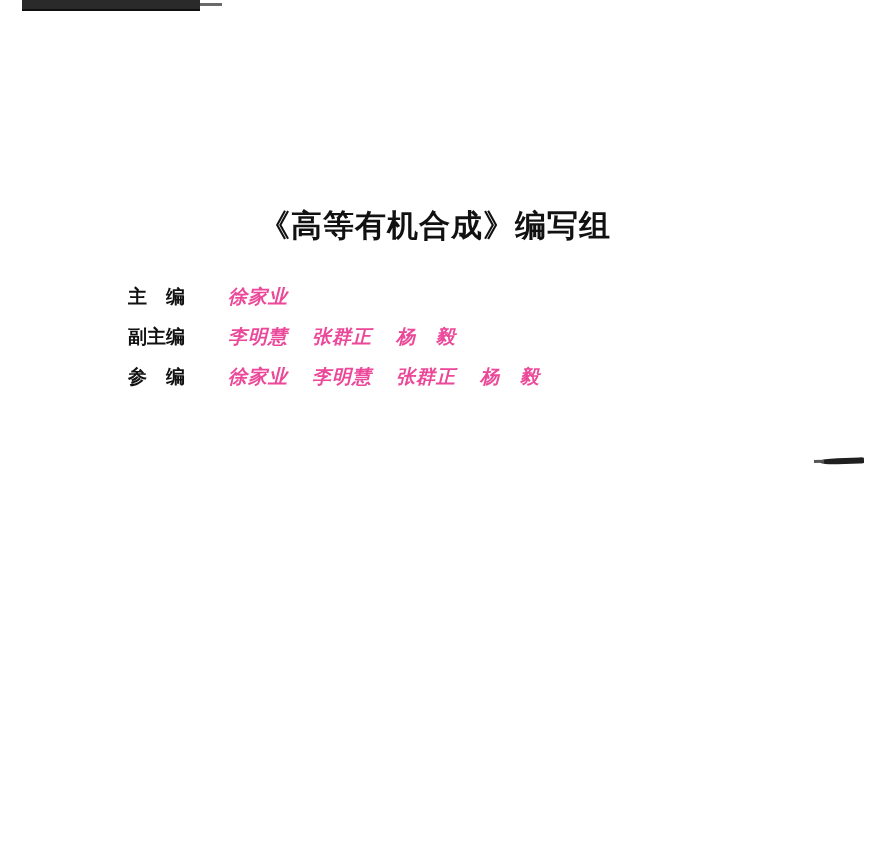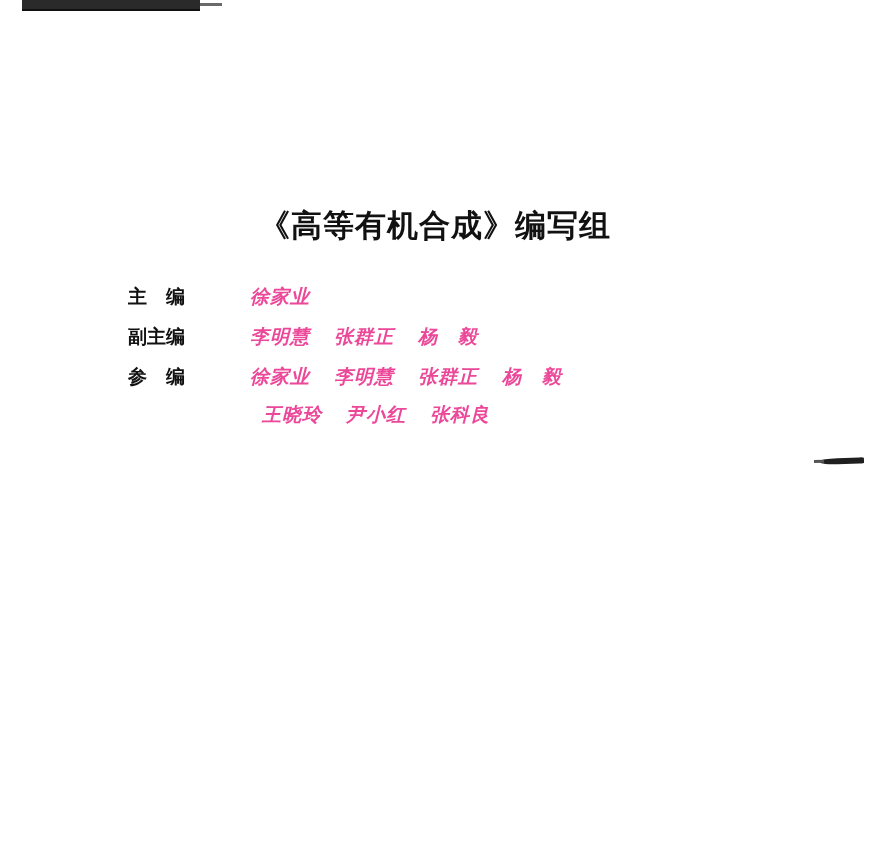--- a/index.html
+++ b/index.html
@@ -83,21 +83,20 @@
     top: 283px;
     width: 620px;
   }
 
   .roster-row {
     display: flex;
     align-items: flex-start;
     margin-bottom: 14px;
     font-size: 19px;
     line-height: 26px;
-    gap: 22px;
   }
 
   .role {
     width: 100px;
     flex: 0 0 100px;
     font-weight: 700;
     letter-spacing: 0px;
     font-family: "DejaVu Sans", "Liberation Sans", sans-serif;
     color: #111;
     white-space: pre;
@@ -159,23 +158,15 @@
     <div class="roster-row">
       <div class="role">参　编</div>
       <div class="names">
         <span class="name">徐家业</span>
         <span class="name">李明慧</span>
         <span class="name">张群正</span>
         <span class="name">杨　毅</span>
       </div>
     </div>
 
-    <div class="roster-row continuation">
-      <div class="role">参　编</div>
-      <div class="names">
-        <span class="name">王晓玲</span>
-        <span class="name">尹小红</span>
-        <span class="name">张科良</span>
-      </div>
-    </div>
 
   </div>
 </div>
 
 </body></html>

